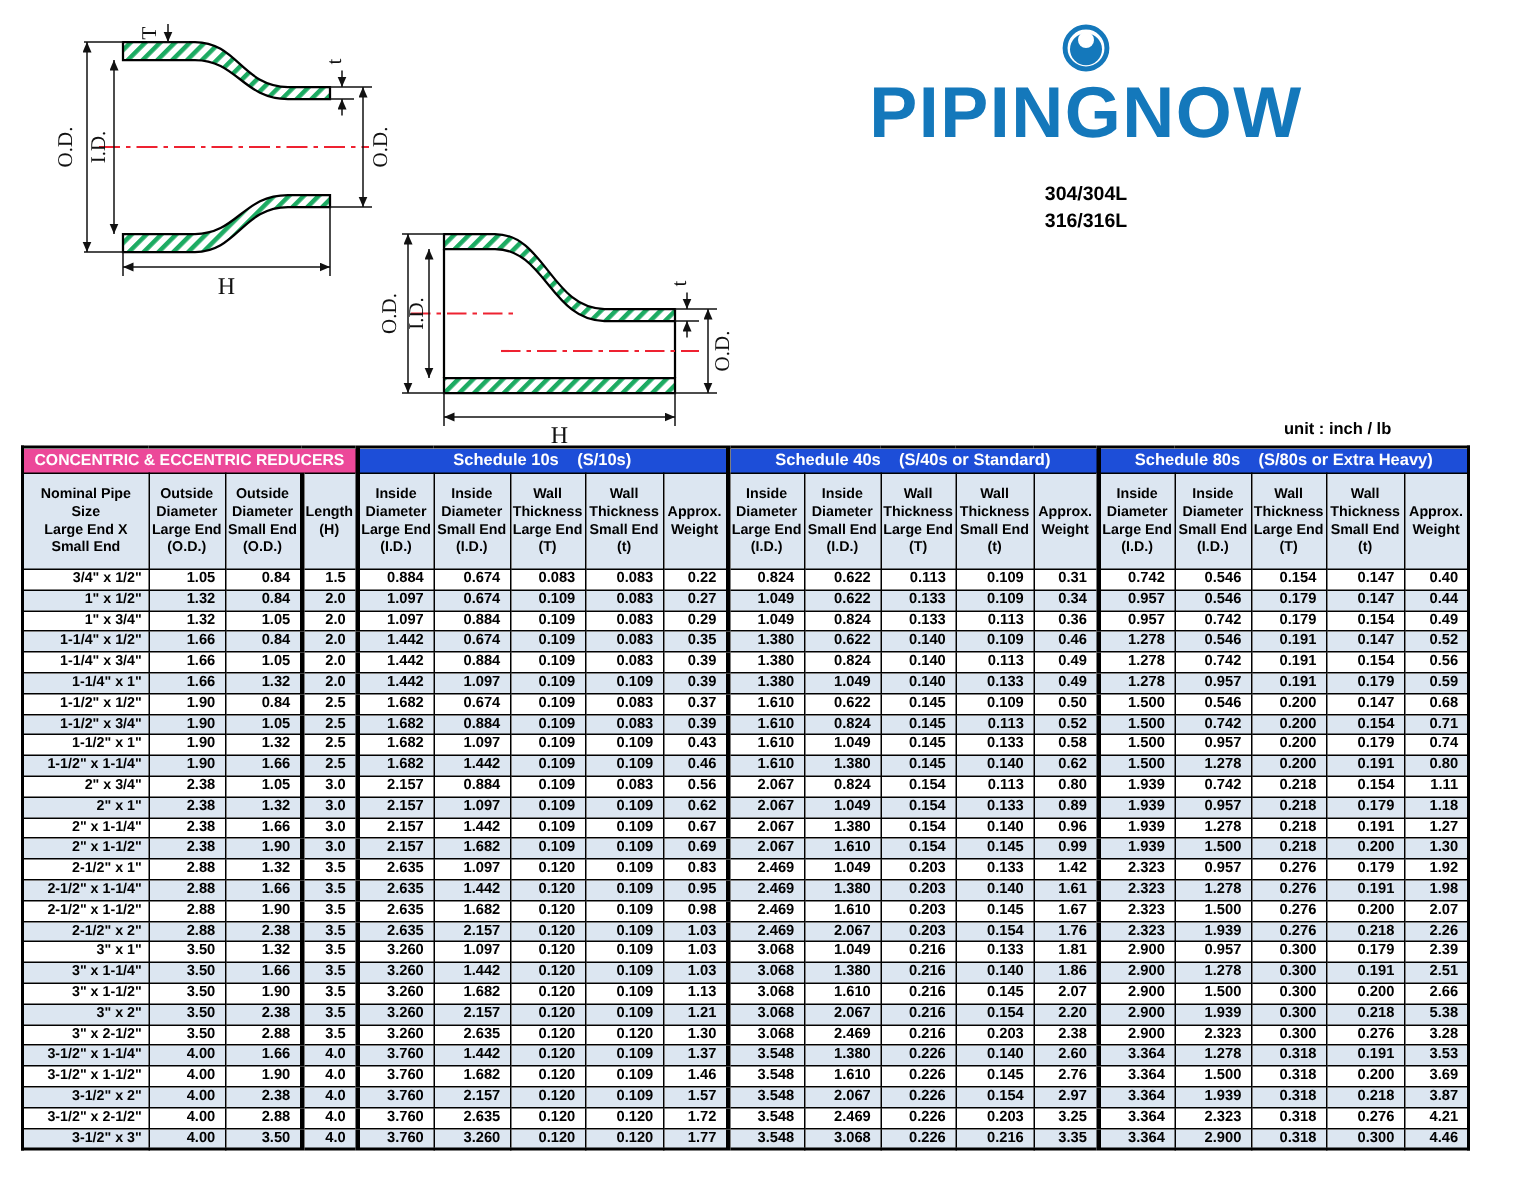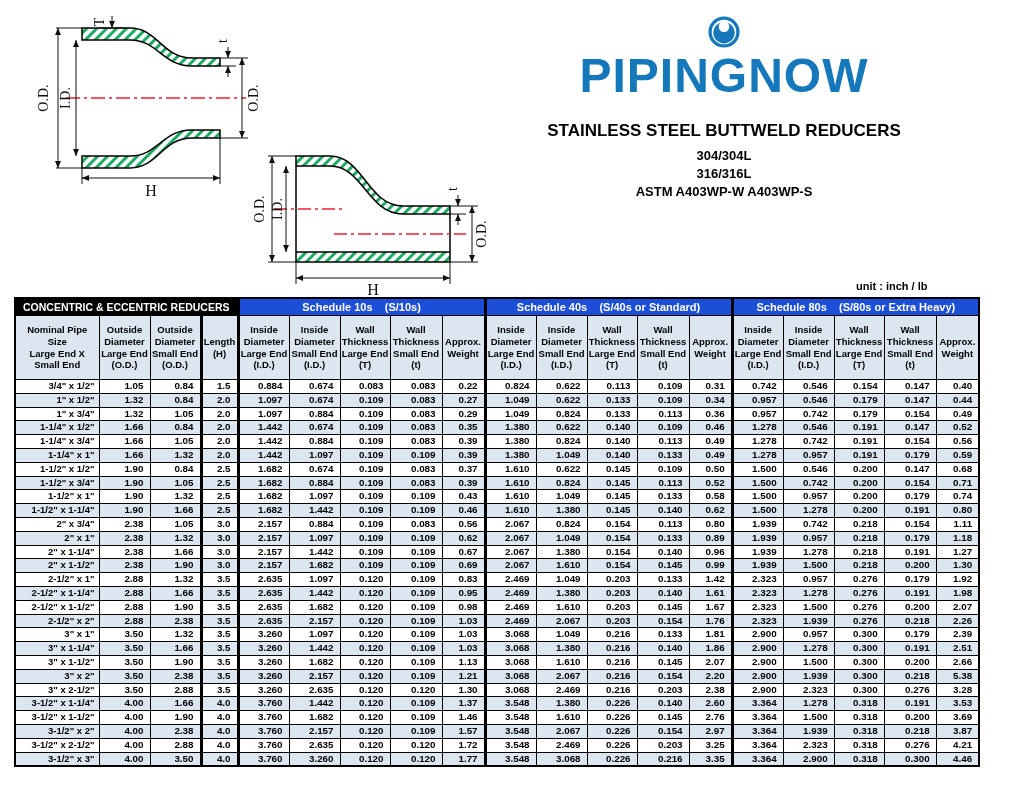--- a/index.html
+++ b/index.html
@@ -21,21 +21,21 @@
   
   .diag1{position:absolute;left:20px;top:14px;}
   .diag2{position:absolute;left:238px;top:140px;}
   .dimlbl{font-family:"Liberation Serif",serif;font-size:14px;fill:#111;}
   .dimlblH{font-family:"Liberation Serif",serif;font-size:16px;fill:#111;}
 
   
   table.red{position:absolute;left:14px;top:297px;border-collapse:collapse;table-layout:fixed;
             width:966px;border:2px solid #000;}
   table.red th,table.red td{border:1px solid #000;overflow:hidden;}
-  th.corner{background:#000000;color:#fff;font-size:10.5px;font-weight:bold;height:14px;
+  th.corner{background:#ec4899;color:#fff;font-size:10.5px;font-weight:bold;height:14px;
             text-align:center;white-space:nowrap;}
   th.band{background:#1d4ed8;color:#fff;font-size:11px;font-weight:bold;text-align:center;
           white-space:pre;}
   #subheader-row th{background:#dce6f1;font-size:9.5px;font-weight:bold;text-align:center;
                     vertical-align:middle;height:61px;padding:1px 0;line-height:1.26;}
   tbody td{font-size:9.8px;font-weight:bold;height:12.8px;line-height:12.8px;
            text-align:right;padding:0 6px 0 0;background:#fff;white-space:nowrap;}
   tbody td.c-nom{font-size:9.5px;padding-right:4px;}
   tbody tr:nth-child(even) td{background:#dce6f1;}
   .gsep{border-left:3px solid #000 !important;}
@@ -124,24 +124,22 @@
   <div class="header-right">
     <div class="logo-row">
       <svg width="78" height="78" viewBox="0 0 78 78">
         <circle cx="39" cy="39" r="34" fill="none" stroke="#1478bb" stroke-width="8"></circle>
         <circle cx="39" cy="41" r="26" fill="#1478bb"></circle>
         <circle cx="39" cy="26" r="13" fill="#ffffff"></circle>
       </svg>
       <span class="logo-text">PIPINGNOW</span>
     </div>
     <div class="title-block">
-      <div class="title-1">STAINLESS STEEL BUTTWELD REDUCERS</div>
       <div class="title-3">304/304L</div>
       <div class="title-3">316/316L</div>
-      <div class="title-3">ASTM A403WP-W   A403WP-S</div>
     </div>
   </div>
 
   <div class="unit-note">unit : inch / lb</div>
 
   <table class="red">
     <colgroup>
       <col style="width:84px">
         <col style="width:51px">
         <col style="width:51px">

